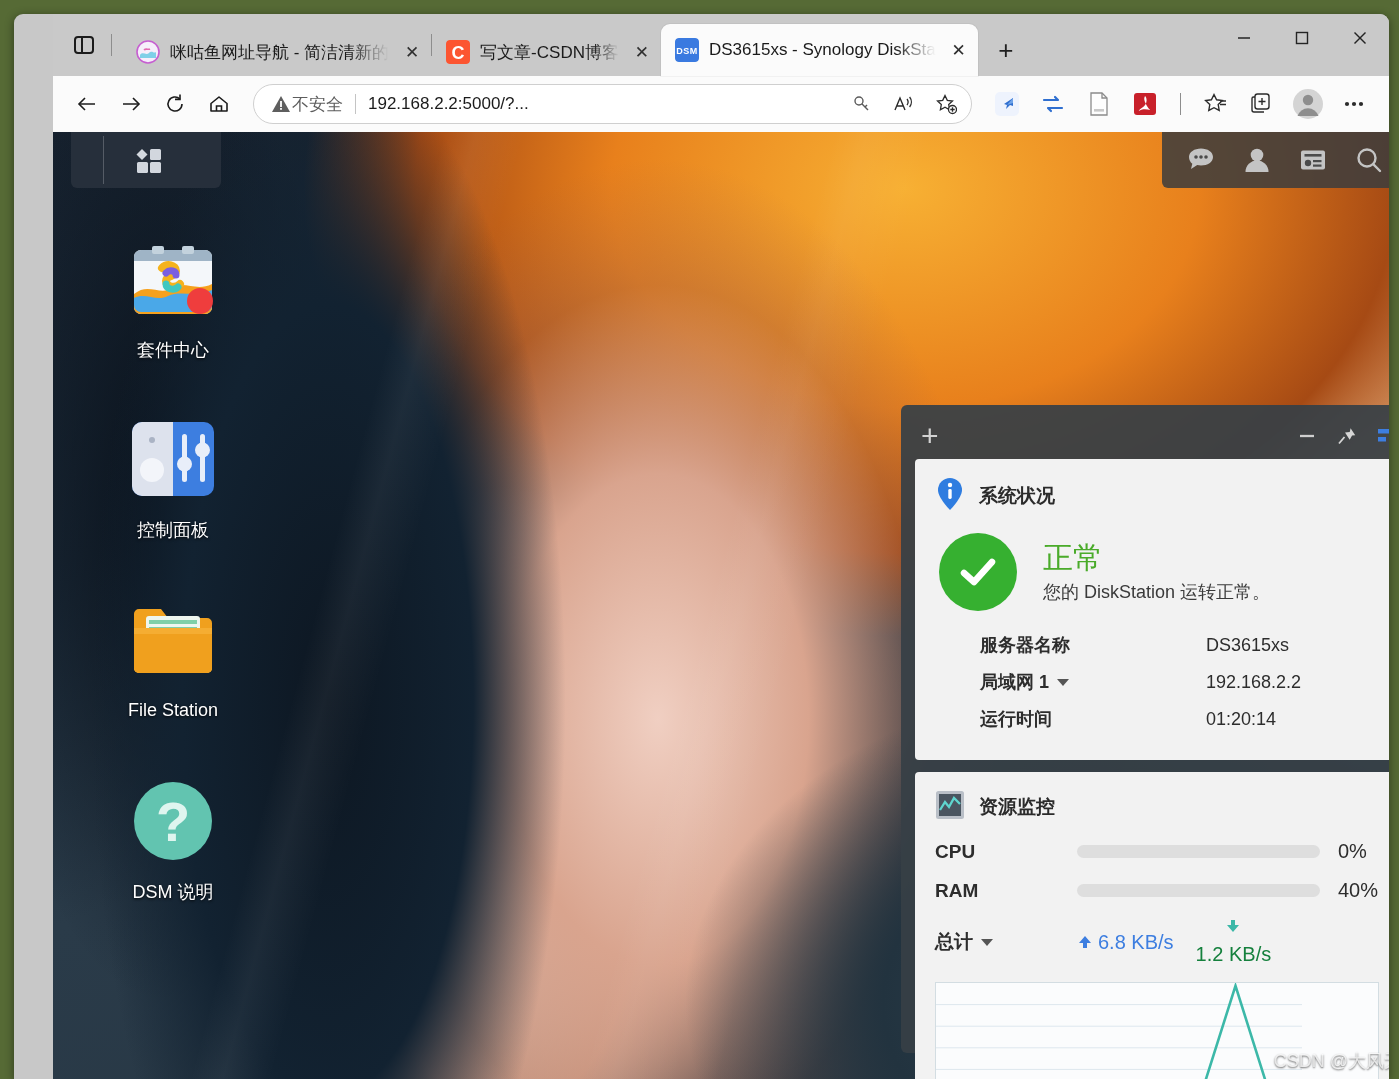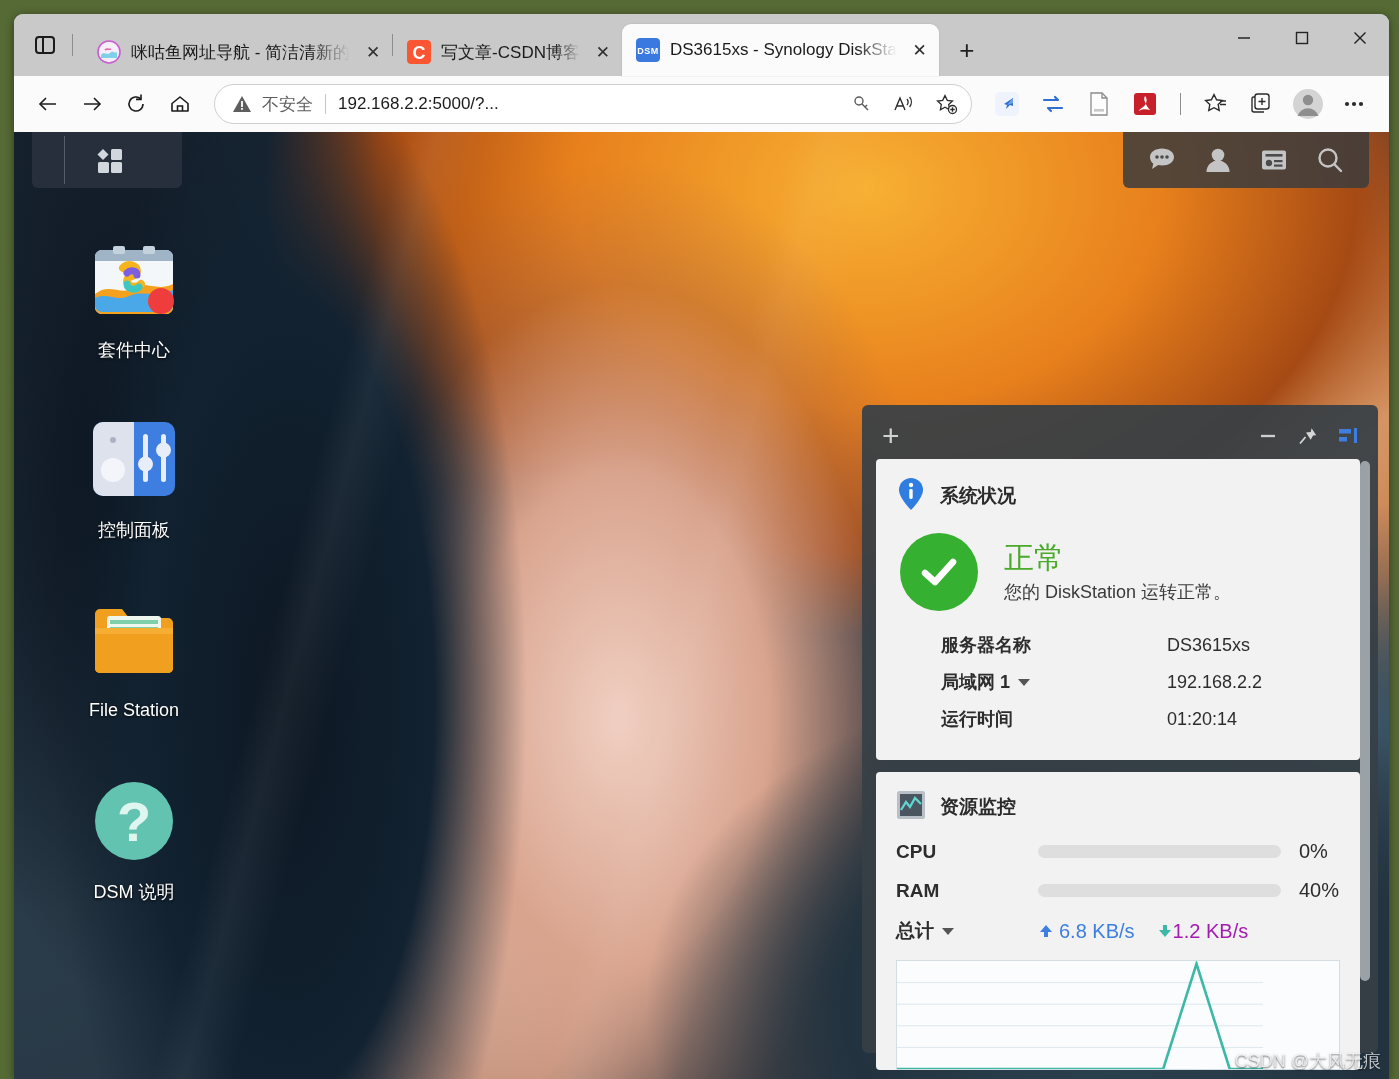--- a/index.html
+++ b/index.html
@@ -14,20 +14,21 @@
   #root { position: relative; width: 1399px; height: 1079px; background: #566a35; }
 
   
   #browser {
     position: absolute; left: 14px; top: 14px;
     width: 1375px; height: 1065px;
     background: #c8c8c8;
     border-radius: 9px 9px 0 0;
     overflow: hidden;
     box-shadow: 0 2px 10px rgba(0,0,0,.45);
+    padding-left: 39px;
   }
 
   
   #tabstrip {
     position: relative; height: 62px; background: #c9c9c9;
     display: flex; align-items: flex-end;
   }
   .tabstrip-left { display: flex; align-items: center; height: 62px; padding-left: 14px; }
   #tablist-btn {
     width: 34px; height: 34px; display:flex; align-items:center; justify-content:center;
@@ -83,21 +84,21 @@
     width: 40px; height: 40px; border-radius: 5px; cursor: pointer;
     display: flex; align-items: center; justify-content: center; color: #1b1b1b;
   }
 
   #omnibox {
     flex: 1; height: 40px; margin: 0 10px;
     background: #ffffff; border: 1px solid #cfcfcf; border-radius: 20px;
     display: flex; align-items: center; padding: 0 8px 0 16px; gap: 8px;
     min-width: 0;
   }
-  #security-chip { display:flex; align-items:center; gap:9px; cursor:pointer; flex:none;justify-content:center;}
+  #security-chip { display:flex; align-items:center; cursor:pointer; flex:none;justify-content:center;}
   #security-text { font-size: 17px; color: #5d5d5d; }
   #omnibox .osep { width:1px; height:20px; background:#c4c4c4; margin:0 4px; }
   #url {
     flex: 1; font-size: 17px; color: #1b1b1b; white-space: nowrap;
     overflow: hidden; min-width: 0;
   }
   .obtn { width: 34px; height: 34px; border-radius: 5px; display:flex;
           align-items:center; justify-content:center; cursor:pointer; flex:none; }
 
   .tbtn {
@@ -192,21 +193,21 @@
            border-top:7px solid #555; display:inline-block; }
 
   
   .res-row { display:flex; align-items:center; font-size: 19px; margin: 16px 0; }
   .res-label { width: 142px; font-weight: bold; color:#2d2d2d; display:flex; align-items:center; gap:8px;}
   .bar { width: 243px; height: 13px; border-radius: 7px; background: #dedede; overflow:hidden; }
   .bar .fill { height: 100%; border-radius: 7px; background: #3d7ee0; }
   .res-pct { margin-left: 18px; color:#2d2d2d; font-size: 20px; }
   .netvals { display:flex; align-items:center; gap: 22px; }
   .netup { color:#3d7ee0; font-size: 20px; display:flex; align-items:center; gap:5px;}
-  .netdown { color:#a21caf; font-size: 20px; display:flex; align-items:center; gap:0;}
+  .netdown { color:#15803d; font-size: 20px; display:flex; align-items:center; gap:9px;flex-direction:column;}
 
   #chartwrap { display:flex; margin-top: 10px; }
   #yaxis { width: 76px; text-align: right; font-size: 19px; color:#333; line-height: 1.45; padding-right: 10px;}
   #plot { flex:1; height: 110px; background: #fbfcfd; border: 1px solid #d3dde2; position:relative; }
 
   #wscroll {
     position: absolute; right: -2px; top: 2px; width: 10px; height: 568px;
   }
   #wscroll .thumb { position:absolute; top:0; width:10px; height:520px; border-radius:5px; background:#9aa2a8; }
 

